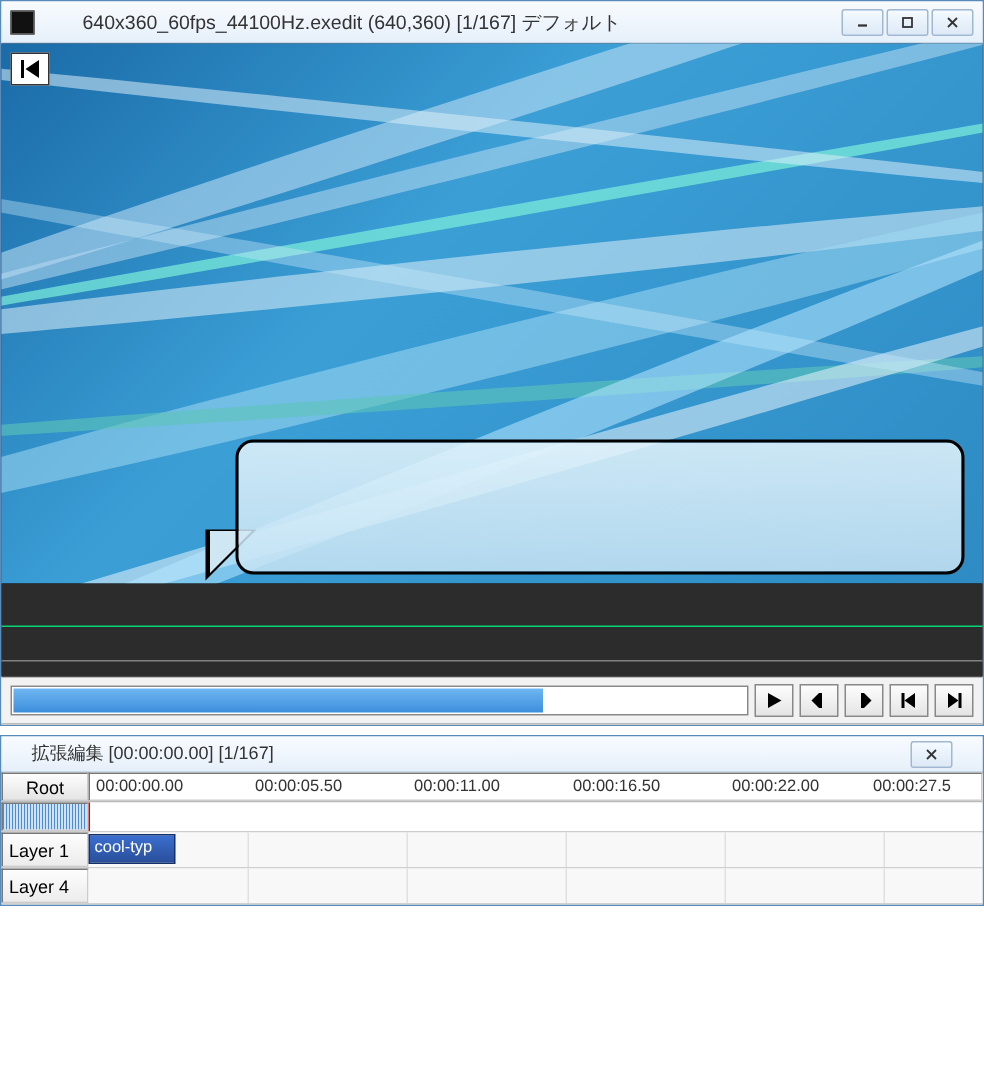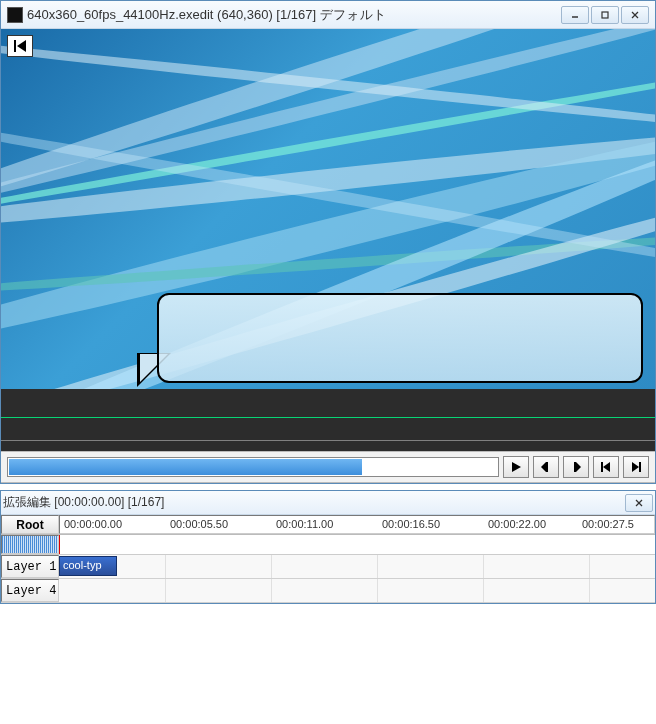--- a/index.html
+++ b/index.html
@@ -1,20 +1,20 @@
 <!DOCTYPE html>
 <html><head>
 <meta charset="utf-8">
 <style>
 * { margin: 0; padding: 0; box-sizing: border-box; font-family: "MS PGothic", "Meiryo", sans-serif; font-size: 12px; }
 body { background: #fff; }
 .window { width: 656px; border: 1px solid #5a8bb8; background: #fff; }
 .titlebar { height: 28px; background: linear-gradient(#f8fbfe, #e6f0fa); display: flex; align-items: center; padding: 0 6px; border-bottom: 1px solid #c8d8e8; }
 .app-icon { width: 16px; height: 16px; background: #111; border: 1px solid #555; margin-right: 4px; }
-.title-text { flex: 1; color: #333; font-size: 13px; white-space: nowrap; overflow: hidden; }
+.title-text { flex: 1; color: #333; font-size: 13px; white-space: nowrap; overflow: hidden; margin-left: 28px; }
 .winctrls { display: flex; gap: 0; }
 .winctrl { width: 28px; height: 18px; border: 1px solid #a0b8d0; background: linear-gradient(#f4faff,#dce9f6); display: flex; align-items: center; justify-content: center; margin-left: 2px; border-radius: 2px; cursor: pointer; }
 .winctrl svg { width: 10px; height: 10px; }
 .menubar { height: 24px; background: linear-gradient(#f4f9fe, #e4eef8); display: flex; align-items: center; padding: 0 4px; gap: 0; border-bottom: 1px solid #d0dce8; }
 .menu-item { padding: 3px 8px; color: #2a5a99; cursor: pointer; }
 .preview-area { position: relative; background: #000; }
 .preview-canvas { width: 100%; height: 360px; position: relative; overflow: hidden; background: linear-gradient(135deg,#1a6ba8,#3b9fd6 40%,#2e8bc4); }
 .stripe { position: absolute; width: 150%; height: 28px; left: -25%; border-radius: 50%; opacity: 0.55; transform: rotate(-8deg); }
 .s1{top:30px;background:#c6e4f6;height:24px;transform:rotate(-18deg)}
 .s2{top:70px;background:#b8daf0;height:14px;transform:rotate(-14deg)}
@@ -34,32 +34,32 @@
 .black-bar::before{content:"";position:absolute;left:0;right:0;top:28px;height:1px;background:#00ff88;opacity:.8}
 .black-bar::after{content:"";position:absolute;left:0;right:0;bottom:10px;height:1px;background:#808080}
 .controls-row { height: 32px; display: flex; align-items: center; padding: 4px 6px; gap: 4px; background: #f2f2f2; border-top: 1px solid #bbb; border-bottom: 1px solid #bbb; }
 .seekbar { flex: 1; height: 20px; border: 1px solid #888; background: #fff; position: relative; }
 .seekbar-fill { position: absolute; left: 1px; top: 1px; bottom: 1px; width: 72%; background: linear-gradient(#6fb6f2,#3c8edc); }
 .pctrl { width: 26px; height: 22px; border: 1px solid #888; background: linear-gradient(#fdfdfd,#e4e4e4); display: flex; align-items: center; justify-content: center; cursor: pointer; }
 .pctrl svg { width: 12px; height: 12px; }
 .gap { height: 6px; background: #fff; }
 
 .panel2 { width: 656px; border: 1px solid #5a8bb8; background: #fff; }
-.panel2-title { height: 24px; background: linear-gradient(#f8fbfe,#e6f0fa); display: flex; align-items: center; padding: 0 2px; border-bottom: 1px solid #c8d8e8; }
+.panel2-title { height: 24px; background: linear-gradient(#f8fbfe,#e6f0fa); display: flex; align-items: center; padding: 0 20px; border-bottom: 1px solid #c8d8e8; }
 .panel2-title .t { flex: 1; color: #333; }
 .timeline-head { display: flex; height: 20px; border-bottom: 1px solid #bbb; background: #ececec; }
-.root-label { width: 58px; border: 1px inset #ccc; background: linear-gradient(#fdfdfd,#e4e4e4); display: flex; align-items: center; justify-content: center; cursor: pointer; font-weight: bold; }
+.root-label { width: 58px; border: 1px inset #ccc; background: linear-gradient(#fdfdfd,#e4e4e4); display: flex; align-items: center; justify-content: center; cursor: pointer; }
 .ruler { flex: 1; position: relative; background: #fff; border: 1px inset #ccc; overflow: hidden; }
 .ruler-tick { position: absolute; top: 2px; font-size: 11px; color: #333; }
 .waveform-row { display: flex; height: 20px; border-bottom: 1px solid #ccc; }
 .waveform-label { width: 58px; background: repeating-linear-gradient(90deg,#4a8cd6 0 1px,#cfe2f6 1px 2px); border: 1px inset #ccc; }
 .waveform-track { flex: 1; background: #fff; position: relative; }
 .playhead { position: absolute; left: 0; top: 0; bottom: 0; width: 1px; background: #d00; }
 .layer-row { display: flex; height: 24px; border-bottom: 1px solid #d0d0d0; }
-.layer-label { width: 58px; border: 1px inset #ccc; background: linear-gradient(#fdfdfd,#ececec); display: flex; align-items: center; padding-left: 4px; font-family: Liberation Mono, monospace; }
+.layer-label { width: 58px; border: 1px inset #ccc; background: linear-gradient(#fdfdfd,#ececec); display: flex; align-items: center; padding-left: 4px; }
 .layer-track { flex: 1; background: #f8f8f8; position: relative; }
 .layer-track.alt { background: #eef6fc; }
 .clip { position: absolute; left: 0; top: 1px; height: 20px; width: 58px; background: linear-gradient(#3a6fd0,#2a4e9a); border: 1px solid #14306a; color: #fff; font-size: 11px; padding: 2px 3px; overflow: hidden; white-space: nowrap; cursor: pointer; }
 .vline { position: absolute; top: 0; bottom: 0; width: 1px; background: #e0e0e0; }
 </style>
 </head>
 <body>
 
 <div class="window">
   <div class="titlebar">

